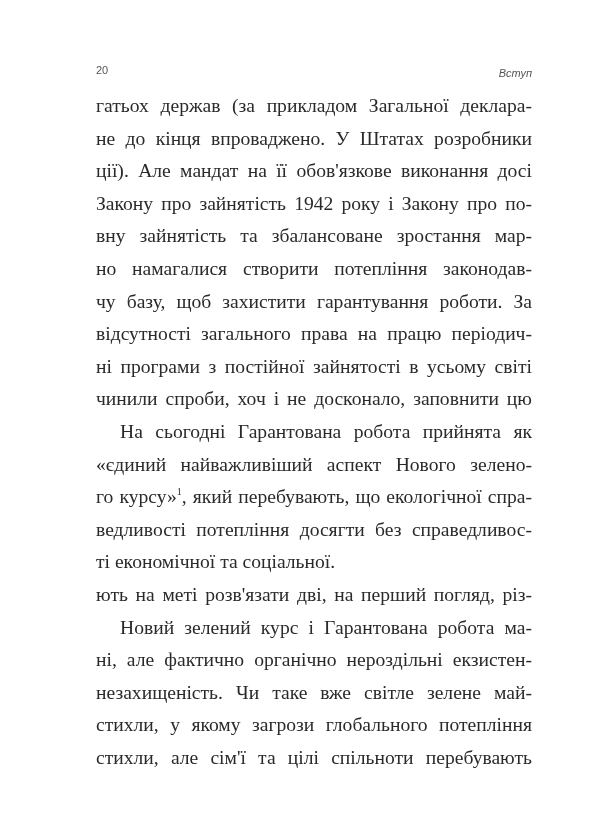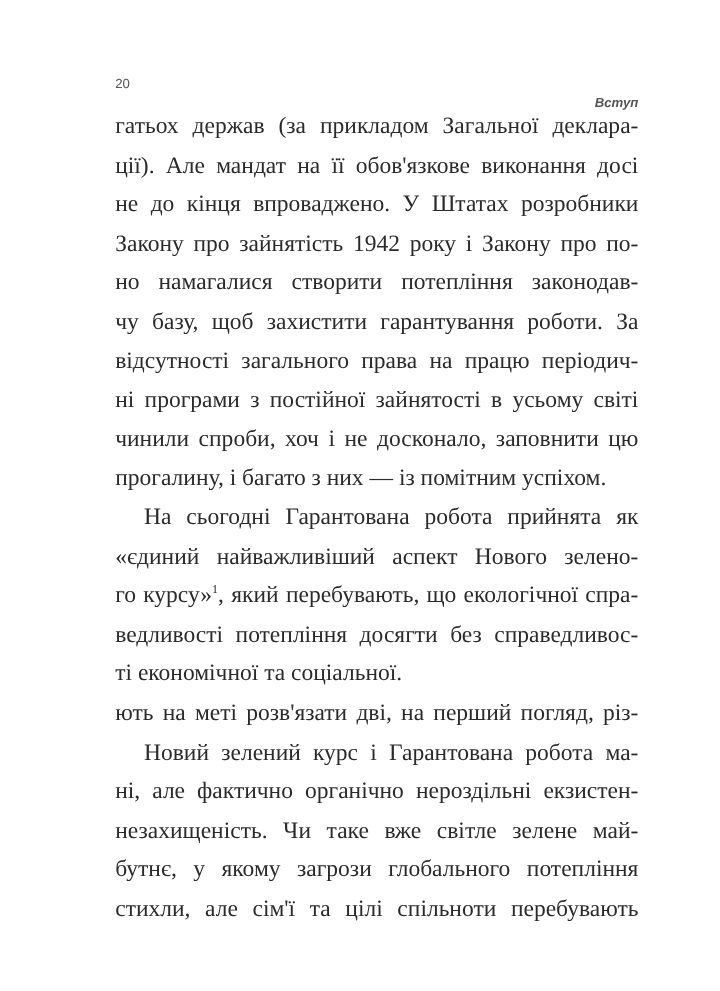--- a/index.html
+++ b/index.html
@@ -1,63 +1,63 @@
 <!DOCTYPE html>
 <html><head>
 <meta charset="utf-8">
 <style>
   html, body { margin:0; padding:0; background:#ffffff; }
   body { width:600px; height:826px; position:relative; overflow:hidden; }
   .page { position:absolute; left:0; top:0; width:600px; height:826px; background:#ffffff; }
   .running-head { position:absolute; top:64px; left:96px; width:436px; height:20px;
     font-family:"Liberation Sans", sans-serif; color:#555; font-size:11px; }
   .folio { position:absolute; left:0; top:0; }
-  .section { position:absolute; right:0; top:16px; font-style:italic;font-weight:bold; }
+  .section { position:absolute; right:0; top:3px; font-style:italic; }
   .body { position:absolute; left:96px; top:90px; width:436px;
     font-family:"Liberation Serif", serif; font-size:19.6px; color:#2a2a2a; }
   .line { display:block; height:32.6px; line-height:32.6px; white-space:nowrap;
     text-align:justify; text-align-last:justify; }
   .line.last { text-align-last:left; }
   .line.indent { padding-left:24px; }
   sup { font-size:10px; line-height:0; vertical-align:super; }
 </style>
 </head>
 <body>
 
 <div class="page">
   <div class="running-head">
     <span class="folio">20</span>
     <span class="section">Вступ</span>
   </div>
 
   <div class="body">
     <div>
       <span class="line">гатьох держав (за прикладом Загальної деклара-</span>
+      <span class="line">не до кінця впроваджено. У Штатах розробники</span>
       <span class="line">ції). Але мандат на її обов'язкове виконання досі</span>
-      <span class="line">не до кінця впроваджено. У Штатах розробники</span>
       <span class="line">Закону про зайнятість 1942 року і Закону про по-</span>
+      <span class="line">вну зайнятість та збалансоване зростання мар-</span>
       <span class="line">но намагалися створити потепління законодав-</span>
       <span class="line">чу базу, щоб захистити гарантування роботи. За</span>
       <span class="line">відсутності загального права на працю періодич-</span>
       <span class="line">ні програми з постійної зайнятості в усьому світі</span>
       <span class="line">чинили спроби, хоч і не досконало, заповнити цю</span>
-      <span class="line last">прогалину, і багато з них — із помітним успіхом.</span>
     </div>
 
     <div>
       <span class="line indent">На сьогодні Гарантована робота прийнята як</span>
       <span class="line">«єдиний найважливіший аспект Нового зелено-</span>
       <span class="line"><span>го курсу»</span><sup>1</sup><span>, який перебувають, що екологічної спра-</span></span>
       <span class="line">ведливості потепління досягти без справедливос-</span>
       <span class="line last">ті економічної та соціальної.</span>
     </div>
 
     <div>
       <span class="line">ють на меті розв'язати дві, на перший погляд, різ-</span>
       <span class="line indent">Новий зелений курс і Гарантована робота ма-</span>
       <span class="line">ні, але фактично органічно нероздільні екзистен-</span>
       <span class="line">незахищеність. Чи таке вже світле зелене май-</span>
-      <span class="line">бутнє, у якому загрози глобального потепління</span>
+      <span class="line">стихли, у якому загрози глобального потепління</span>
       <span class="line">стихли, але сім'ї та цілі спільноти перебувають</span>
 
     </div>
   </div>
 </div>
 
 </body></html>

